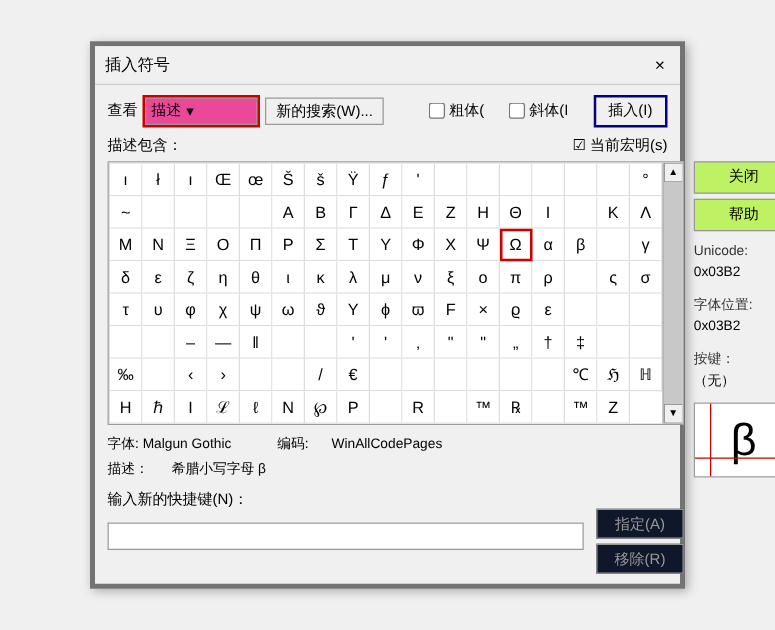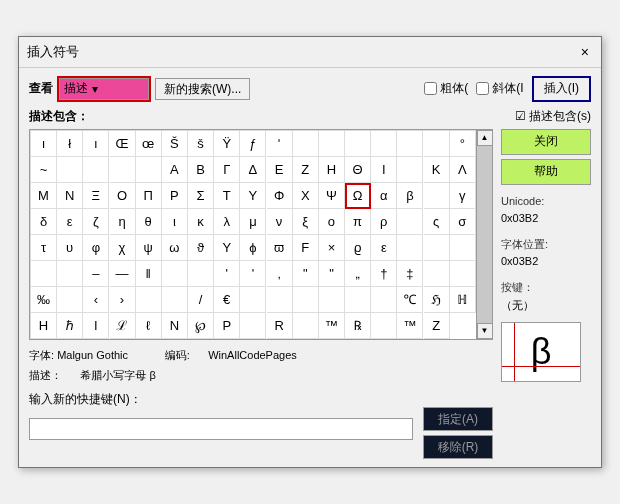--- a/index.html
+++ b/index.html
@@ -8,23 +8,23 @@
       font-size: 12px;
       background: #f0f0f0;
       display: flex;
       align-items: center;
       justify-content: center;
       width: 620px;
       height: 504px;
     }
     .dialog {
       background: #f0f0f0;
-      border: 1px solid #737373;
+      border: 4px solid #737373;
       box-shadow: 2px 2px 8px rgba(0,0,0,0.3);
-      width: 584px;
+      width: 476px;
       padding: 0;
     }
     .title-bar {
       background: #f0f0f0;
       border-bottom: 1px solid #ccc;
       padding: 6px 8px;
       display: flex;
       align-items: center;
       justify-content: space-between;
     }
@@ -46,21 +46,20 @@
     }
     .row1 {
       display: flex;
       align-items: center;
       gap: 6px;
       margin-bottom: 6px;
     }
     .label-text {
       font-size: 12px;
       white-space: nowrap;
-      font-weight: bold;
     }
     .search-dropdown {
       border: 1px solid #999;
       background: #ec4899;
       padding: 2px 4px;
       font-size: 12px;
       display: flex;
       align-items: center;
       gap: 4px;
       width: 90px;
@@ -73,21 +72,21 @@
       background: #f0f0f0;
       padding: 2px 8px;
       font-size: 12px;
       height: 22px;
       cursor: pointer;
     }
     .spacer { flex: 1; }
     .checkbox-group {
       display: flex;
       align-items: center;
-      gap: 8px;
+      gap: 20px;
     }
     .checkbox-label {
       display: flex;
       align-items: center;
       gap: 3px;
       font-size: 12px;
     }
     .insert-btn {
       border: 2px solid #000080;
       background: #f0f0f0;
@@ -290,21 +289,21 @@
           <input type="checkbox" style="">
           <span>斜体(I</span>
         </label>
         <button class="insert-btn">插入(I)</button>
       </div>
     </div>
 
     <div class="contains-row">
       <span class="label-text">描述包含：</span>
       <label class="checkbox-label">
-        <span>☑ 描述包含(s)</span>
+        <span>☑ 当前宏明(s)</span>
       </label>
     </div>
 
     <div class="main-area">
 
       <div class="left-panel">
         <div class="symbol-grid-container">
           <div class="symbol-grid" id="symbol-grid">
 
           <div class="symbol-cell">ı</div>

